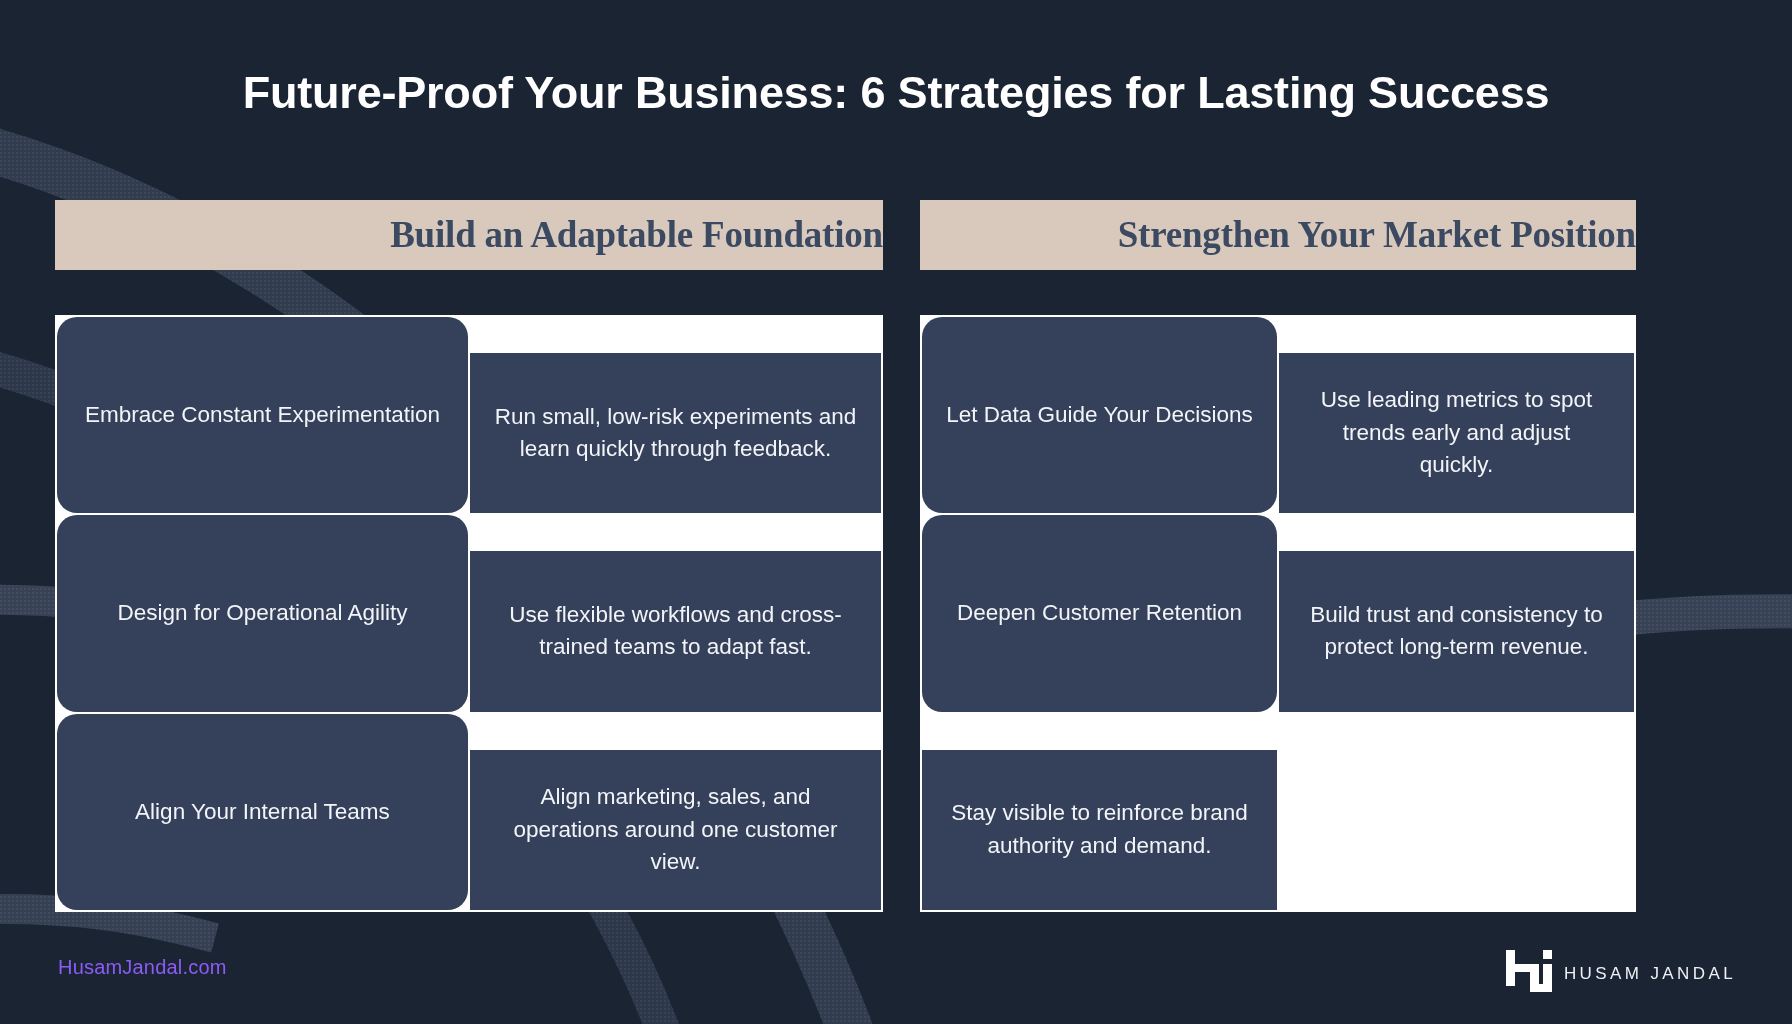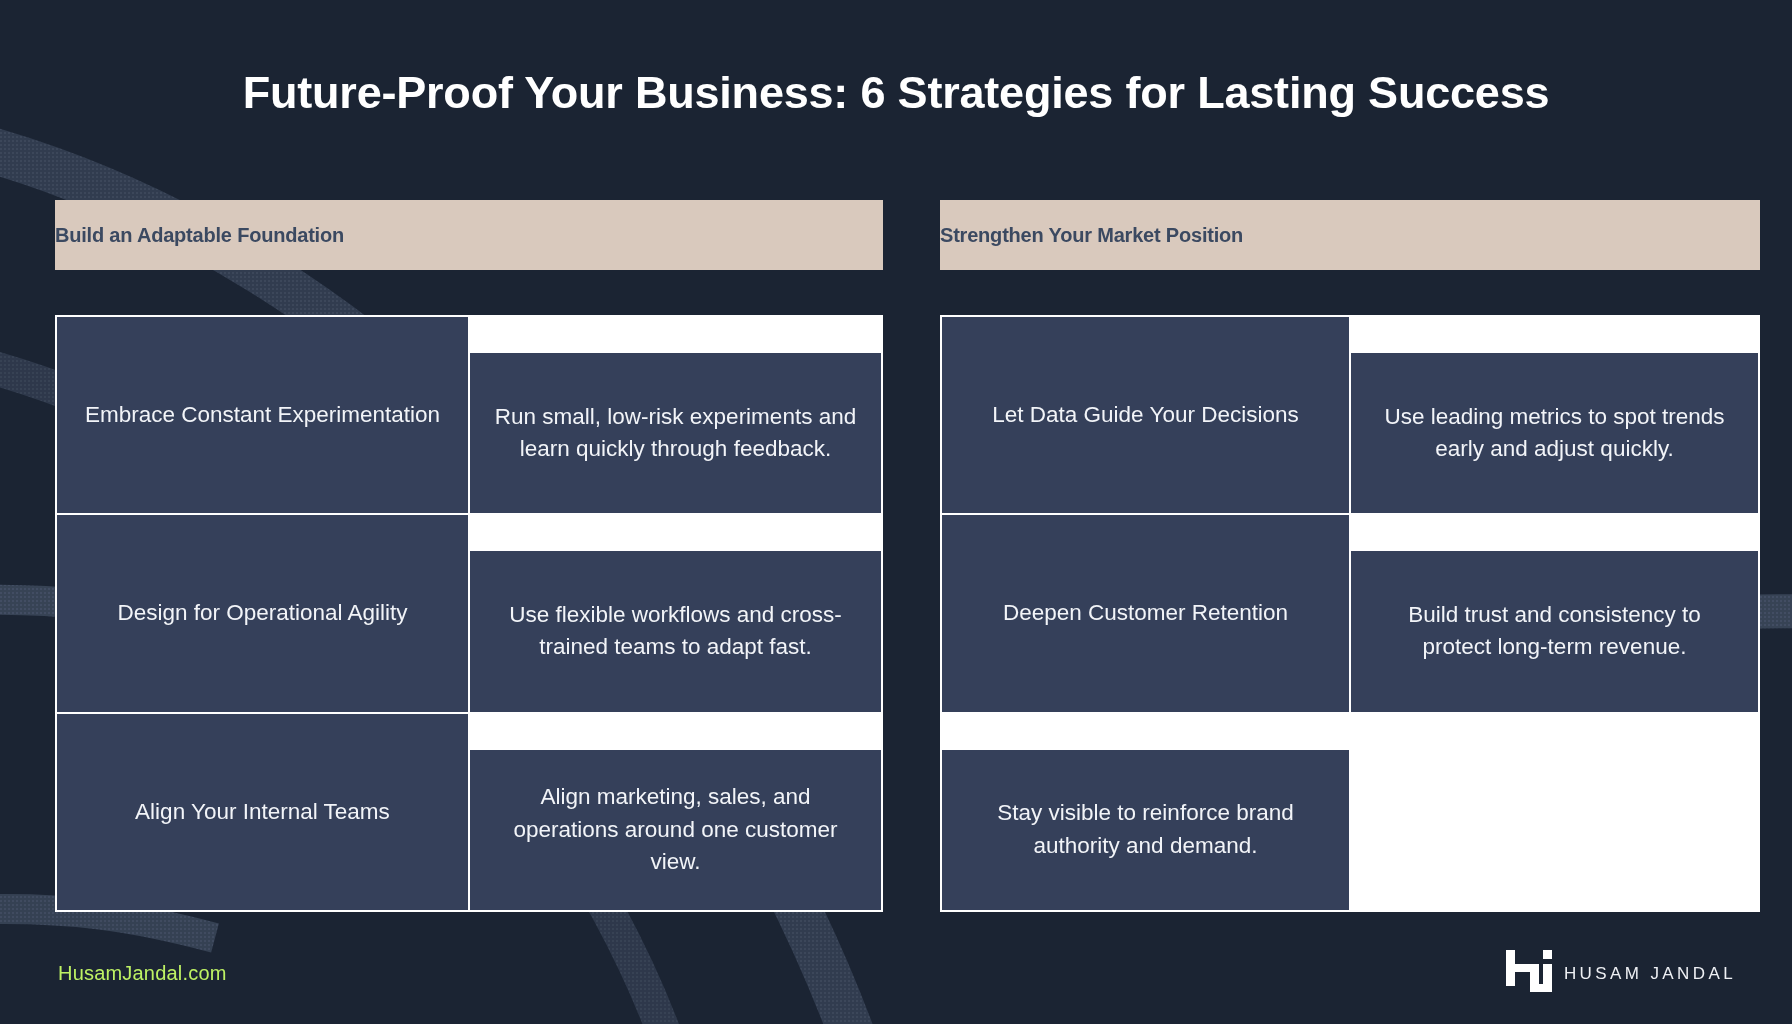--- a/index.html
+++ b/index.html
@@ -48,33 +48,34 @@
     line-height: 1.1;
     white-space: nowrap;
   }
 
   
   .panel {
     position: absolute;
     top: 200px;
   }
   .panel-left  { left: 55px;  width: 828px; }
-  .panel-right { left: 940px; width: 820px; }
+  .panel-right { left: 920px; width: 716px; }
 
   .panel-header {
     background: #d9c9bd;
     color: #3b4961;
-    font-size: 20px;
+    font-size: 37px;
     font-weight: bold;
-    text-align: left;
+    text-align: right;
     height: 70px;
     line-height: 70px;
     letter-spacing: -0.2px;
     overflow: hidden;
     white-space: nowrap;
+    font-family: Liberation Serif, serif;
   }
 
   .table {
     margin-top: 45px;
     display: grid;
     grid-template-columns: 1fr 1fr;
     grid-auto-rows: 1fr;
     height: 597px;
     background: #ffffff;
     border: 2px solid #ffffff;
@@ -85,32 +86,31 @@
     background: #35405a;
     color: #f2f4f8;
     display: flex;
     align-items: center;
     justify-content: center;
     text-align: center;
     padding: 10px 24px;
     font-size: 22.5px;
     line-height: 1.45;
   }
-  .cell-term { font-size: 22.5px; }
+  .cell-term { font-size: 22.5px; border-radius: 20px; }
   .cell-desc { font-size: 22.5px; margin-top: 36px; }
 
   
   .footer-site {
     position: absolute;
     left: 58px;
     top: 956px;
-    color: #bef264;
+    color: #8b5cf6;
     font-size: 20px;
     letter-spacing: 0.2px;
-    margin-top: 6px;
   }
 
   .footer-brand {
     position: absolute;
     right: 56px;
     top: 948px;
     display: flex;
     align-items: center;
     gap: 4px;
   }

